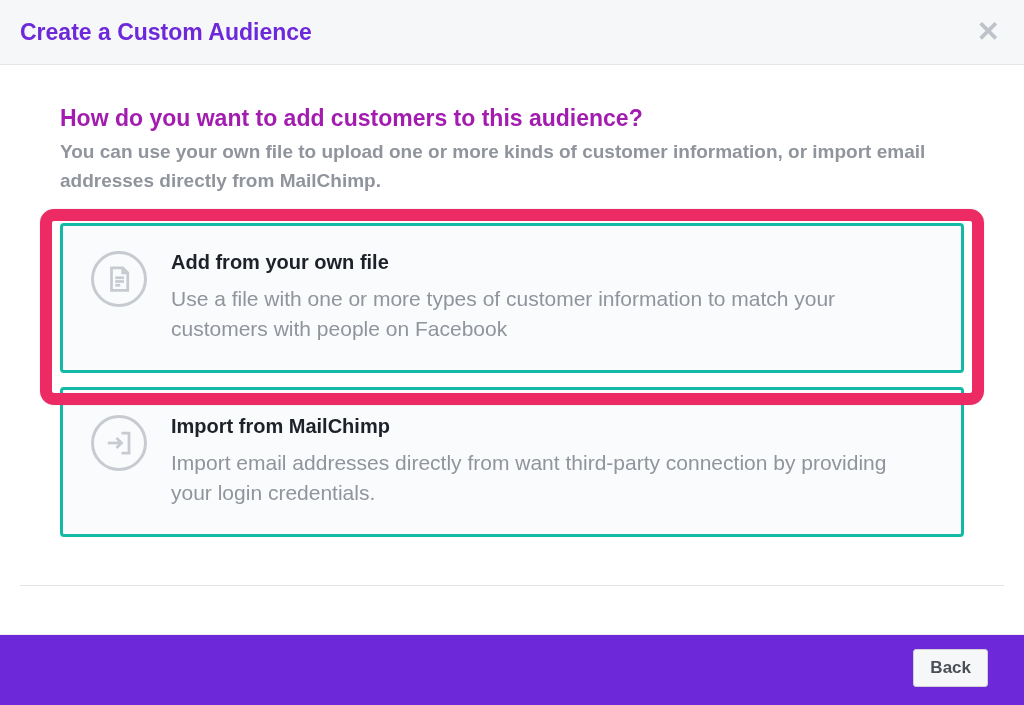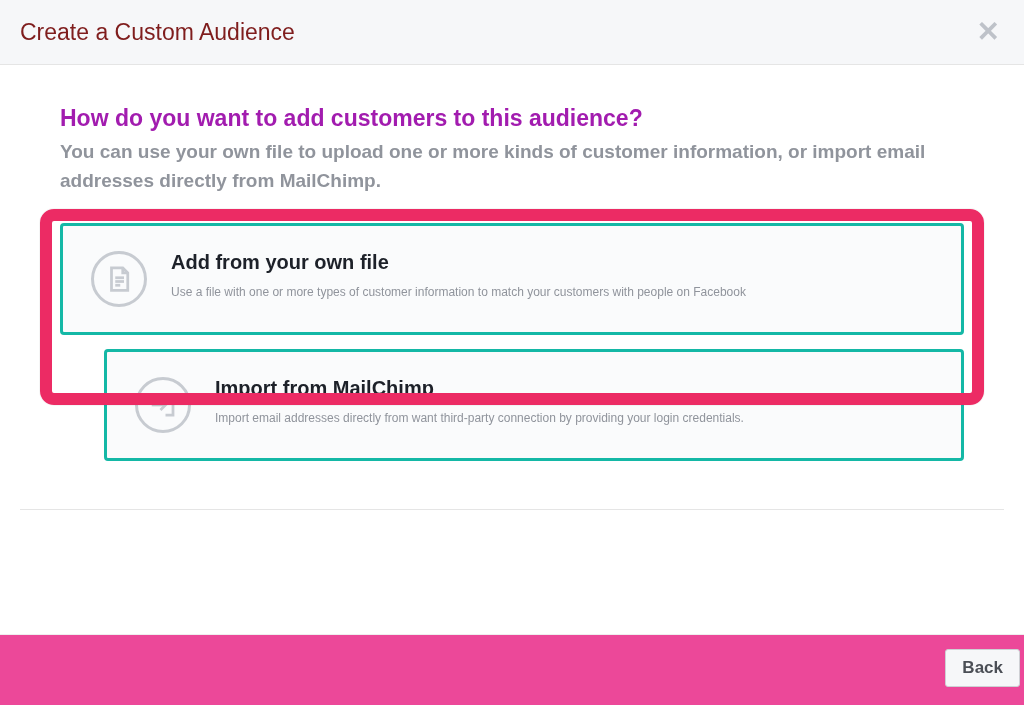--- a/index.html
+++ b/index.html
@@ -17,22 +17,22 @@
     .dialog-header {
       display: flex;
       justify-content: space-between;
       align-items: center;
       padding: 18px 20px 18px 20px;
       border-bottom: 1px solid #e5e5e5;
       background: #f6f7f9;
     }
     .dialog-title {
       font-size: 23px;
-      font-weight: normal;
-      color: #7f1d1d;
+      font-weight: bold;
+      color: #6d28d9;
     }
     .close-btn {
       color: #bec2c9;
       font-size: 28px;
       font-weight: bold;
       cursor: pointer;
       line-height: 1;
       padding: 0 4px;
     }
     .dialog-body {
@@ -59,21 +59,20 @@
       border-radius: 4px;
       padding: 25px 28px;
       display: flex;
       align-items: flex-start;
       gap: 24px;
       cursor: pointer;
       background: #fafbfc;
     }
     .option-card + .option-card {
       margin-top: 14px;
-      margin-left: 44px;
     }
     .option-icon {
       flex-shrink: 0;
       width: 56px;
       height: 56px;
       border: 3px solid #c7cbd1;
       border-radius: 50%;
       display: flex;
       align-items: center;
       justify-content: center;
@@ -88,45 +87,45 @@
     .option-text {
       flex: 1;
     }
     .option-title {
       font-size: 20px;
       font-weight: bold;
       color: #1d2129;
       margin-bottom: 10px;
     }
     .option-desc {
-      font-size: 12px;
+      font-size: 21px;
       color: #90949c;
       line-height: 1.45;
     }
     .highlight-box {
       position: absolute;
       top: -14px;
       left: -20px;
       right: -20px;
       height: 196px;
       border: 12px solid #ec2b64;
       border-radius: 14px;
       pointer-events: none;
       box-shadow: 0 0 0 1px rgba(0,0,0,0.04);
     }
     .dialog-footer {
       position: absolute;
       bottom: 0;
       left: 0;
       right: 0;
-      padding: 14px 4px 18px 20px;
+      padding: 14px 36px 18px 20px;
       display: flex;
       justify-content: flex-end;
       border-top: 1px solid #eee;
-      background: #ec4899;
+      background: #6d28d9;
     }
     .footer-divider {
       border-top: 1px solid #e5e5e5;
       margin: 28px 20px 0 20px;
     }
     .back-btn {
       background: #f6f7f9;
       border: 1px solid #ced0d4;
       border-radius: 3px;
       padding: 8px 16px;

